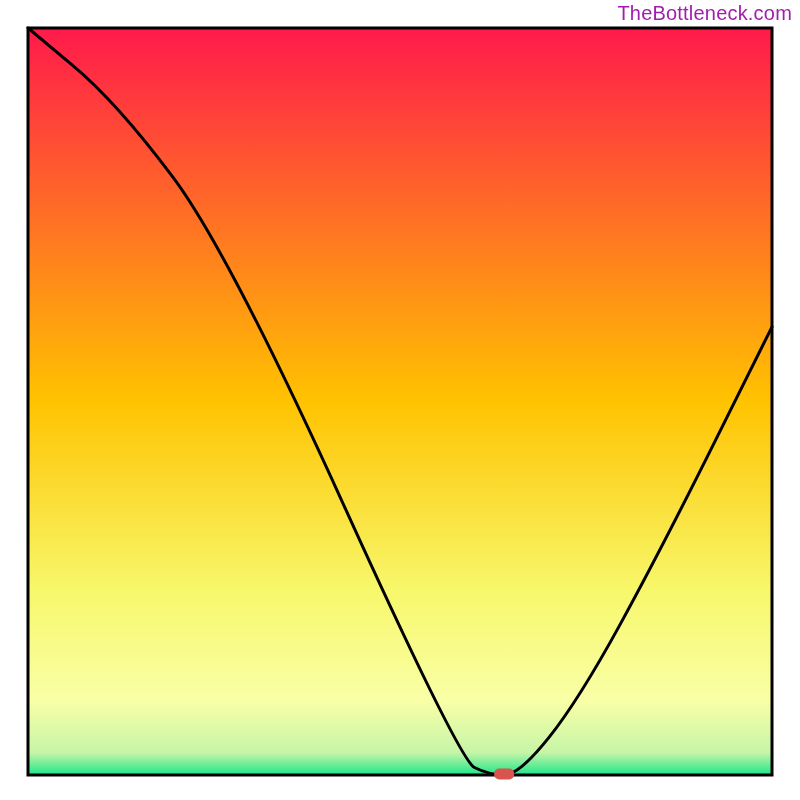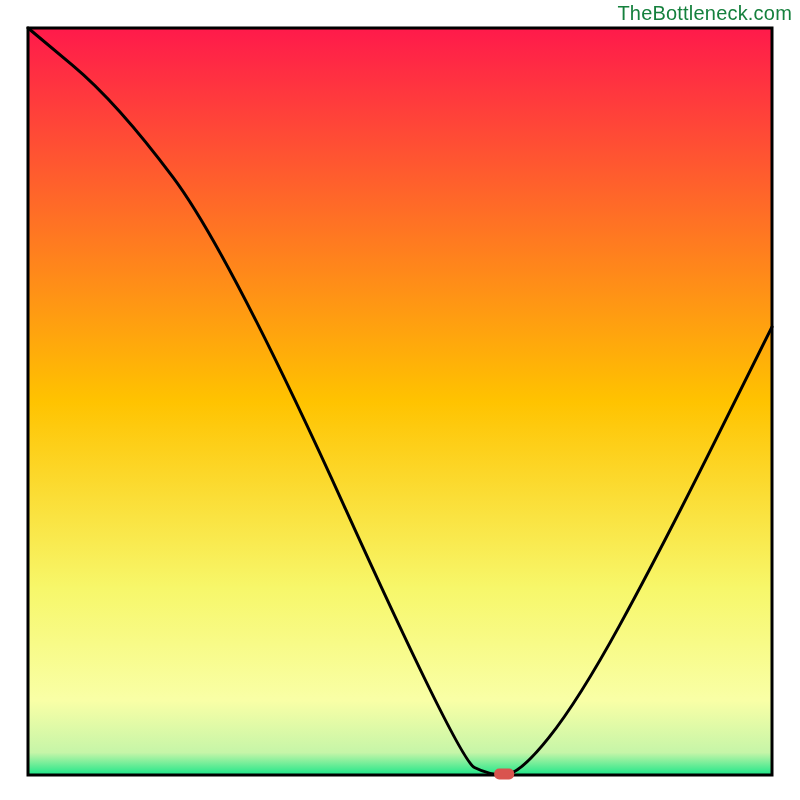--- a/index.html
+++ b/index.html
@@ -13,21 +13,21 @@
   .container {
     position: relative;
     width: 800px;
     height: 800px;
   }
   .attribution {
     position: absolute;
     top: 2px;
     right: 8px;
     font-size: 20px;
-    color: #15803d;
+    color: #a21caf;
     font-weight: 500;
     letter-spacing: 0.2px;
   }
   svg.chart {
     position: absolute;
     top: 0;
     left: 0;
   }
 </style>
 </head>

